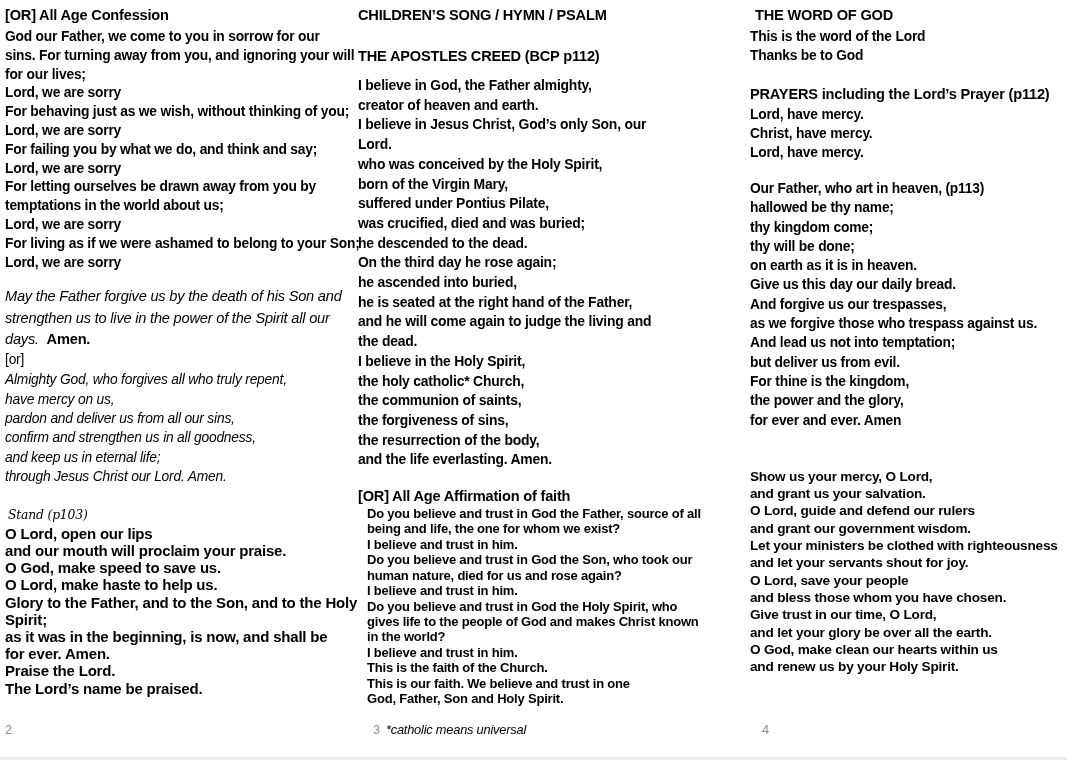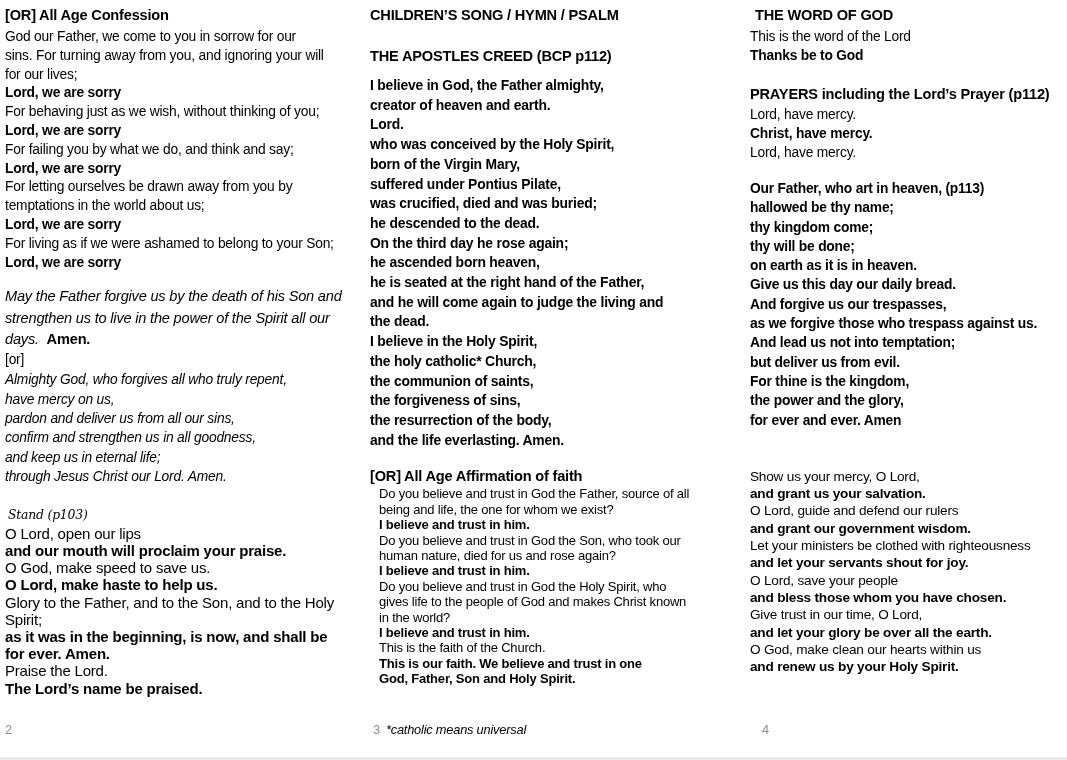--- a/index.html
+++ b/index.html
@@ -9,21 +9,21 @@
     font-family: "Liberation Sans", sans-serif;
     color: #000000;
     overflow: hidden;
     position: relative;
     letter-spacing: -0.2px;
   }
   #spread { position: absolute; inset: 0; }
 
   .page { position: absolute; top: 6px; }
   #page-2 { left: 5px;   width: 352px; }
-  #page-3 { left: 370px; width: 338px; }
+  #page-3 { left: 358px; width: 338px; }
   #page-4 { left: 750px; width: 326px; }
 
   .blk { margin: 0; }
   .line { white-space: nowrap; }
 
   
   .b-heading  { font-weight: 700; font-size: 14.6px; line-height: 19px; }
   .b-headingi { font-weight: 700; font-size: 14.6px; line-height: 19px; padding-left: 5px; }
   .b-body     { font-size: 13.8px; line-height: 18.8px; }
   .b-body19   { font-size: 13.8px; line-height: 19px; }
@@ -32,21 +32,21 @@
   .b-italic-md{ font-style: italic; font-size: 13.8px; line-height: 19.4px; }
   .b-rubric   { font-family: "DejaVu Serif", serif; font-style: italic; font-size: 12.4px; line-height: 17px; padding-left: 3px; }
   .b-versicles{ font-size: 15px; line-height: 17.2px; }
   .b-creed    { font-weight: 700; font-size: 13.9px; line-height: 19.7px; }
   .b-affirm   { font-size: 13px; line-height: 15.4px; padding-left: 9px; }
   .b-bold     { font-weight: 700; font-size: 13.8px; line-height: 19.3px; }
   .b-resp     { font-size: 13.6px; line-height: 17.3px; }
 
   
   .s-b   { font-weight: 700; }
-  .s-r   { font-weight: 400; }
+  .s-r   { font-weight: 700; }
   .s-i   { font-style: italic; }
   .s-bup { font-weight: 700; font-style: normal; }
 
   
   .footer { position: absolute; top: 722px; font-size: 12.8px; color: #8d8d8d; white-space: nowrap; }
   #footer-p2 { left: 5px; }
   #footer-p3 { left: 373px; }
   #footer-p4 { left: 762px; }
   .footnote { font-style: italic; color: #000000; margin-left: 6px; }
 
@@ -110,28 +110,29 @@
     <div class="page" id="page-3">
       <div class="blk b-heading">
         <div class="line">CHILDREN’S SONG / HYMN / PSALM</div>
       </div>
       <div class="blk b-heading" style="margin-top: 22px;">
         <div class="line">THE APOSTLES CREED (BCP p112)</div>
       </div>
       <div class="blk b-creed" style="margin-top: 10px;">
         <div class="line">I believe in God, the Father almighty,</div>
         <div class="line">creator of heaven and earth.</div>
+        <div class="line">I believe in Jesus Christ, God’s only Son, our</div>
         <div class="line">Lord.</div>
         <div class="line">who was conceived by the Holy Spirit,</div>
         <div class="line">born of the Virgin Mary,</div>
         <div class="line">suffered under Pontius Pilate,</div>
         <div class="line">was crucified, died and was buried;</div>
         <div class="line">he descended to the dead.</div>
         <div class="line">On the third day he rose again;</div>
-        <div class="line">he ascended born heaven,</div>
+        <div class="line">he ascended into buried,</div>
         <div class="line">he is seated at the right hand of the Father,</div>
         <div class="line">and he will come again to judge the living and</div>
         <div class="line">the dead.</div>
         <div class="line">I believe in the Holy Spirit,</div>
         <div class="line">the holy catholic* Church,</div>
         <div class="line">the communion of saints,</div>
         <div class="line">the forgiveness of sins,</div>
         <div class="line">the resurrection of the body,</div>
         <div class="line">and the life everlasting. Amen.</div>
       </div>

